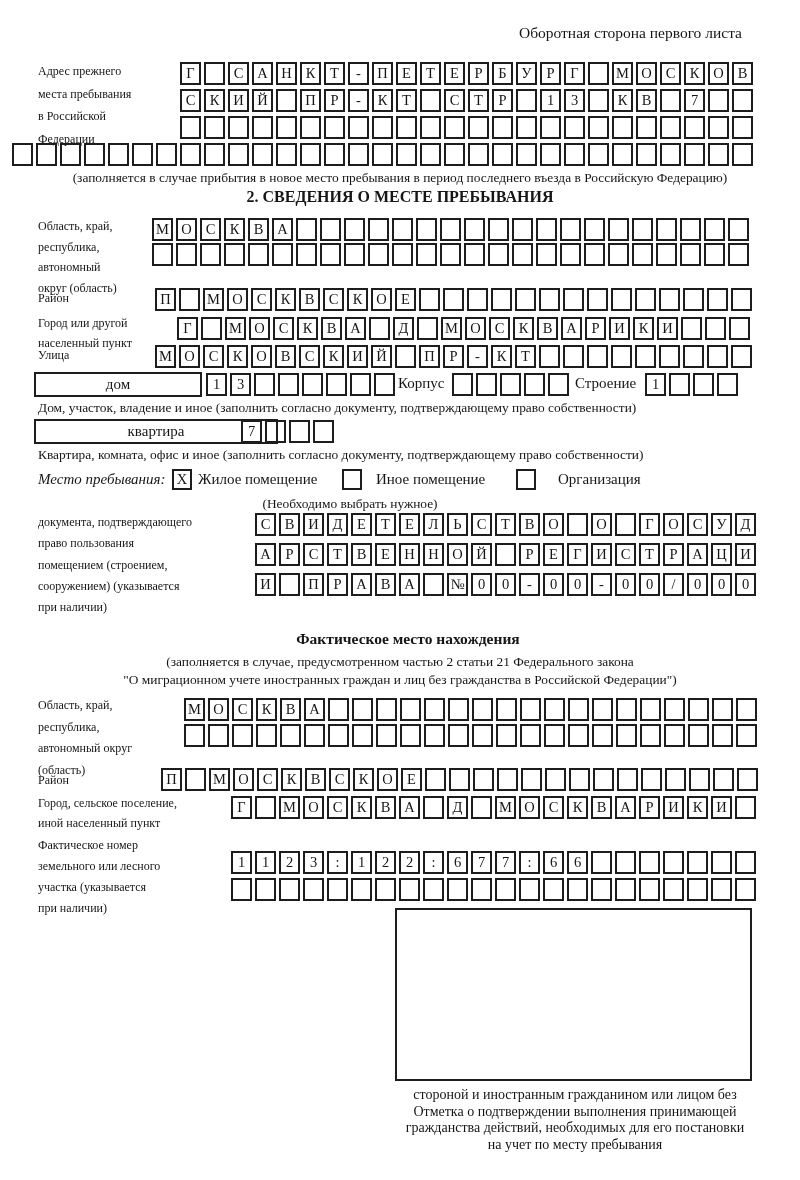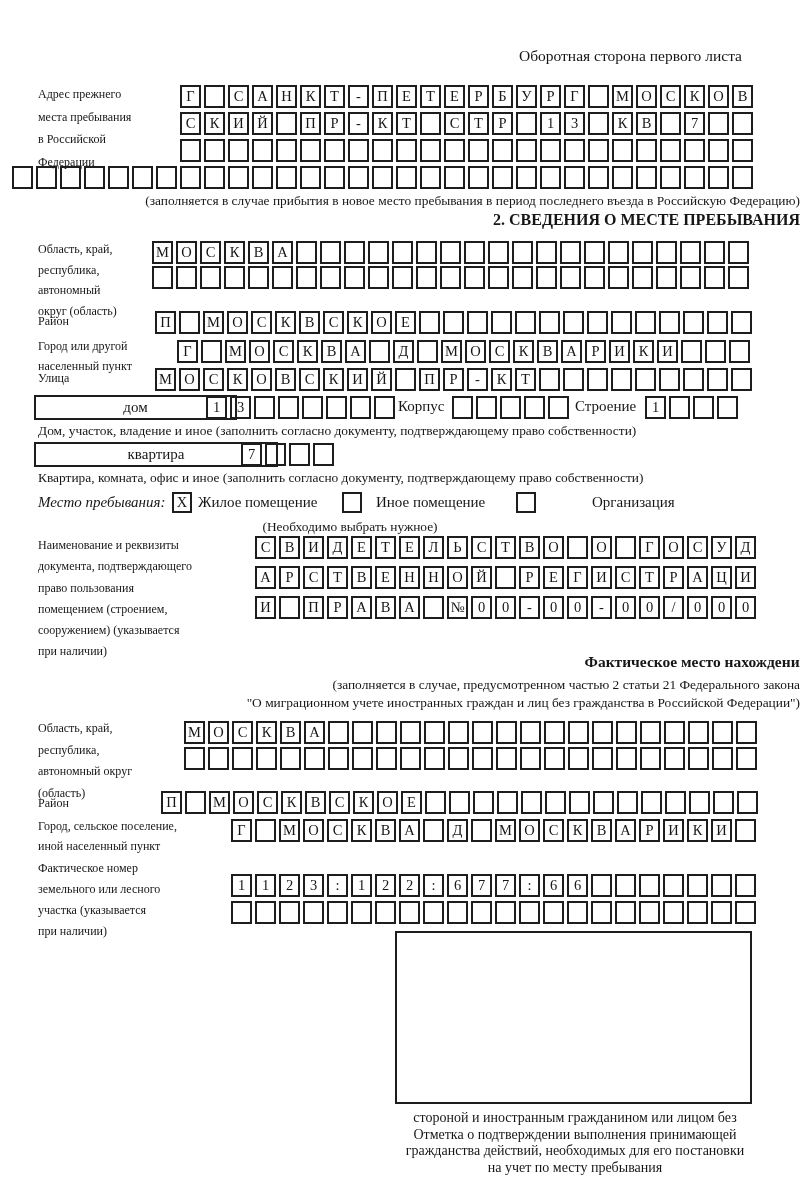--- a/index.html
+++ b/index.html
@@ -1,23 +1,23 @@
 <!DOCTYPE html>
 <html><head>
 <meta charset="utf-8">
 <style>
   html,body{margin:0;padding:0;background:#ffffff;}
   .page{position:relative;width:800px;height:1180px;background:#ffffff;
         font-family:"Liberation Serif","DejaVu Serif",serif;color:#161616;overflow:hidden;}
-  .abs{position:absolute;margin-top:23px;}
+  .abs{position:absolute;}
   .hnote{font-size:15.5px;}
   .lbl{font-size:12px;}
   .lbl div{white-space:nowrap;}
   .cap{font-size:13.4px;white-space:nowrap;}
-  .center{left:0;width:800px;text-align:right;}
+  .center{left:0;width:800px;text-align:center;}
   .title{font-weight:bold;font-size:16px;}
   .subtitle{font-weight:bold;font-size:15.5px;}
   .cellrow{display:flex;gap:3px;}
   .cell{box-sizing:border-box;width:21px;height:23px;border:2px solid #1d1d1d;
         display:flex;align-items:center;justify-content:center;
         font-size:14.5px;line-height:1;flex:0 0 auto;}
   .widebox{box-sizing:border-box;border:2px solid #1d1d1d;height:25px;
         display:flex;align-items:center;justify-content:center;font-size:15px;}
   .cbox{box-sizing:border-box;width:20px;height:21px;border:2px solid #1d1d1d;
         display:flex;align-items:center;justify-content:center;font-size:14.5px;}
@@ -296,21 +296,21 @@
       <span class="cell"></span>
       <span class="cell"></span>
       <span class="cell"></span>
       <span class="cell"></span>
       <span class="cell"></span>
       <span class="cell"></span>
       <span class="cell"></span>
       <span class="cell"></span>
     </div>
 
-  <div class="abs widebox" style="left:34px;top:372px;width:203px;">
+  <div class="abs widebox" style="left:34px;top:372px;width:168px;">
     <span>дом</span>
   </div>
   <div class="abs cellrow" style="left:206px;top:373px;">
       <span class="cell">1</span>
       <span class="cell">3</span>
       <span class="cell"></span>
       <span class="cell"></span>
       <span class="cell"></span>
       <span class="cell"></span>
       <span class="cell"></span>
@@ -343,25 +343,24 @@
       <span class="cell"></span>
     </div>
   <div class="abs cap" style="left:38px;top:447px;">Квартира, комната, офис и иное (заполнить согласно документу, подтверждающему право собственности)</div>
 
   <div class="abs inl" style="left:38px;top:471px;font-style:italic;">Место пребывания:</div>
   <div class="abs cbox" style="left:172px;top:469px;">X</div>
   <div class="abs inl" style="left:198px;top:471px;">Жилое помещение</div>
   <div class="abs cbox" style="left:342px;top:469px;"></div>
   <div class="abs inl" style="left:376px;top:471px;">Иное помещение</div>
   <div class="abs cbox" style="left:516px;top:469px;"></div>
-  <div class="abs inl" style="left:592px;top:471px;">Организация</div>
+  <div class="abs inl" style="left:558px;top:471px;">Организация</div>
   <div class="abs cap" style="left:150px;top:496px;width:400px;text-align:center;">(Необходимо выбрать нужное)</div>
 
   <div class="abs lbl" style="left:38px;top:512px;line-height:21.3px;">
-      <div>Наименование и реквизиты</div>
       <div>документа, подтверждающего</div>
       <div>право пользования</div>
       <div>помещением (строением,</div>
       <div>сооружением) (указывается</div>
       <div>при наличии)</div>
     </div>
   <div class="abs cellrow" style="left:255px;top:513px;">
       <span class="cell">С</span>
       <span class="cell">В</span>
       <span class="cell">И</span>

